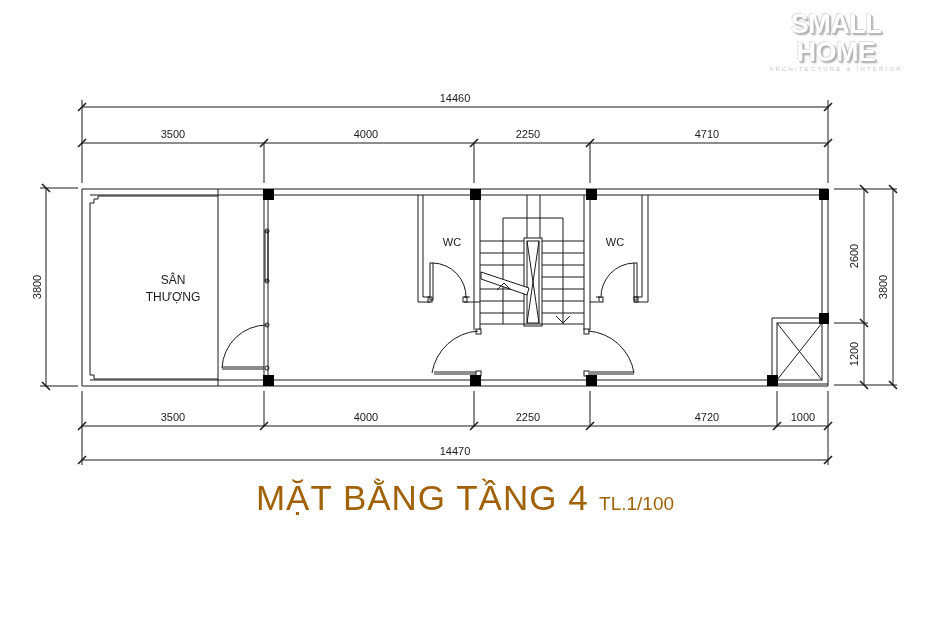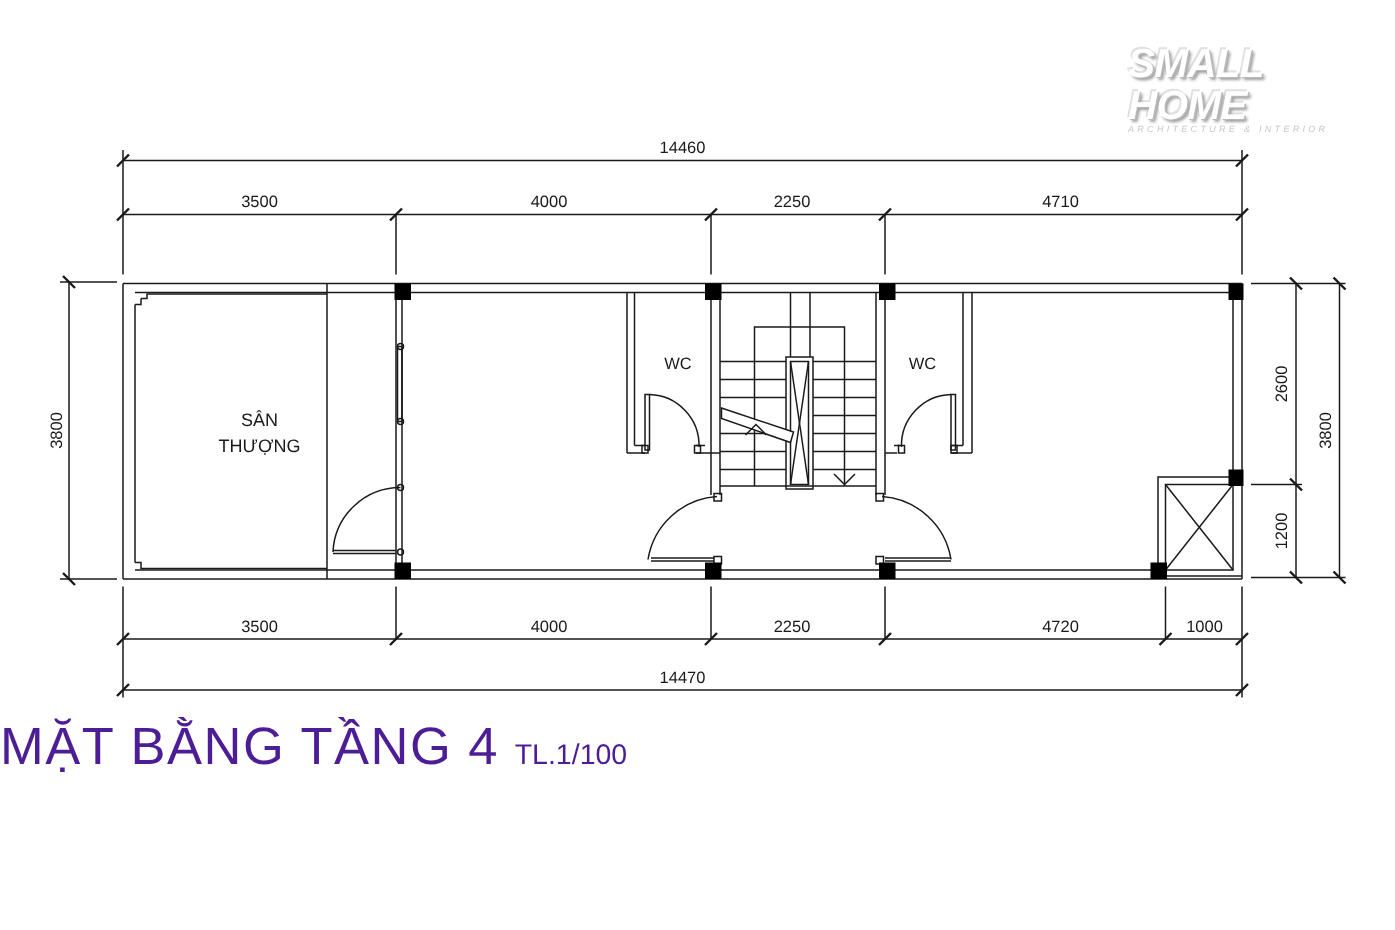--- a/index.html
+++ b/index.html
@@ -1,25 +1,25 @@
 <!DOCTYPE html>
 <html><head>
 <meta charset="utf-8">
 <style>
   html, body { margin: 0; padding: 0; background: #ffffff; }
   body { width: 930px; height: 620px; position: relative; overflow: hidden;
          font-family: "Liberation Sans", sans-serif; }
-  .logo { position: absolute; left: 752px; top: 28px; width: 168px; text-align: left; font-style: italic; }
+  .logo { position: absolute; left: 752px; top: 10px; width: 168px; text-align: center; }
   .logo-main { font-family: "Liberation Sans", sans-serif; font-weight: bold; font-size: 27px;
                color: #ffffff; letter-spacing: -0.5px; line-height: 28px;
                text-shadow: 1px 1px 0 #b9b9b9, 2px 2px 2px #a0a0a0, -1px -1px 0 #e0e0e0; }
   .logo-sub { font-size: 6px; letter-spacing: 2.2px; color: #c8c8c8; margin-top: 0px; }
   svg { position: absolute; left: 0; top: 0; }
   svg text { font-family: "Liberation Sans", sans-serif; fill: #1a1a1a; }
-  .title { position: absolute; left: 0; width: 930px; top: 478px; text-align: left; color: #4c1d95; }
+  .title { position: absolute; left: 0; width: 930px; top: 478px; text-align: center; color: #a16207; }
   .title-main { font-size: 35px; letter-spacing: 1px; }
   .title-scale { font-size: 19px; margin-left: 6px; }
 </style>
 </head>
 <body>
 
 <div class="logo">
   <div class="logo-main">SMALL HOME</div>
   <div class="logo-sub">ARCHITECTURE &amp; INTERIOR</div>
 </div>

